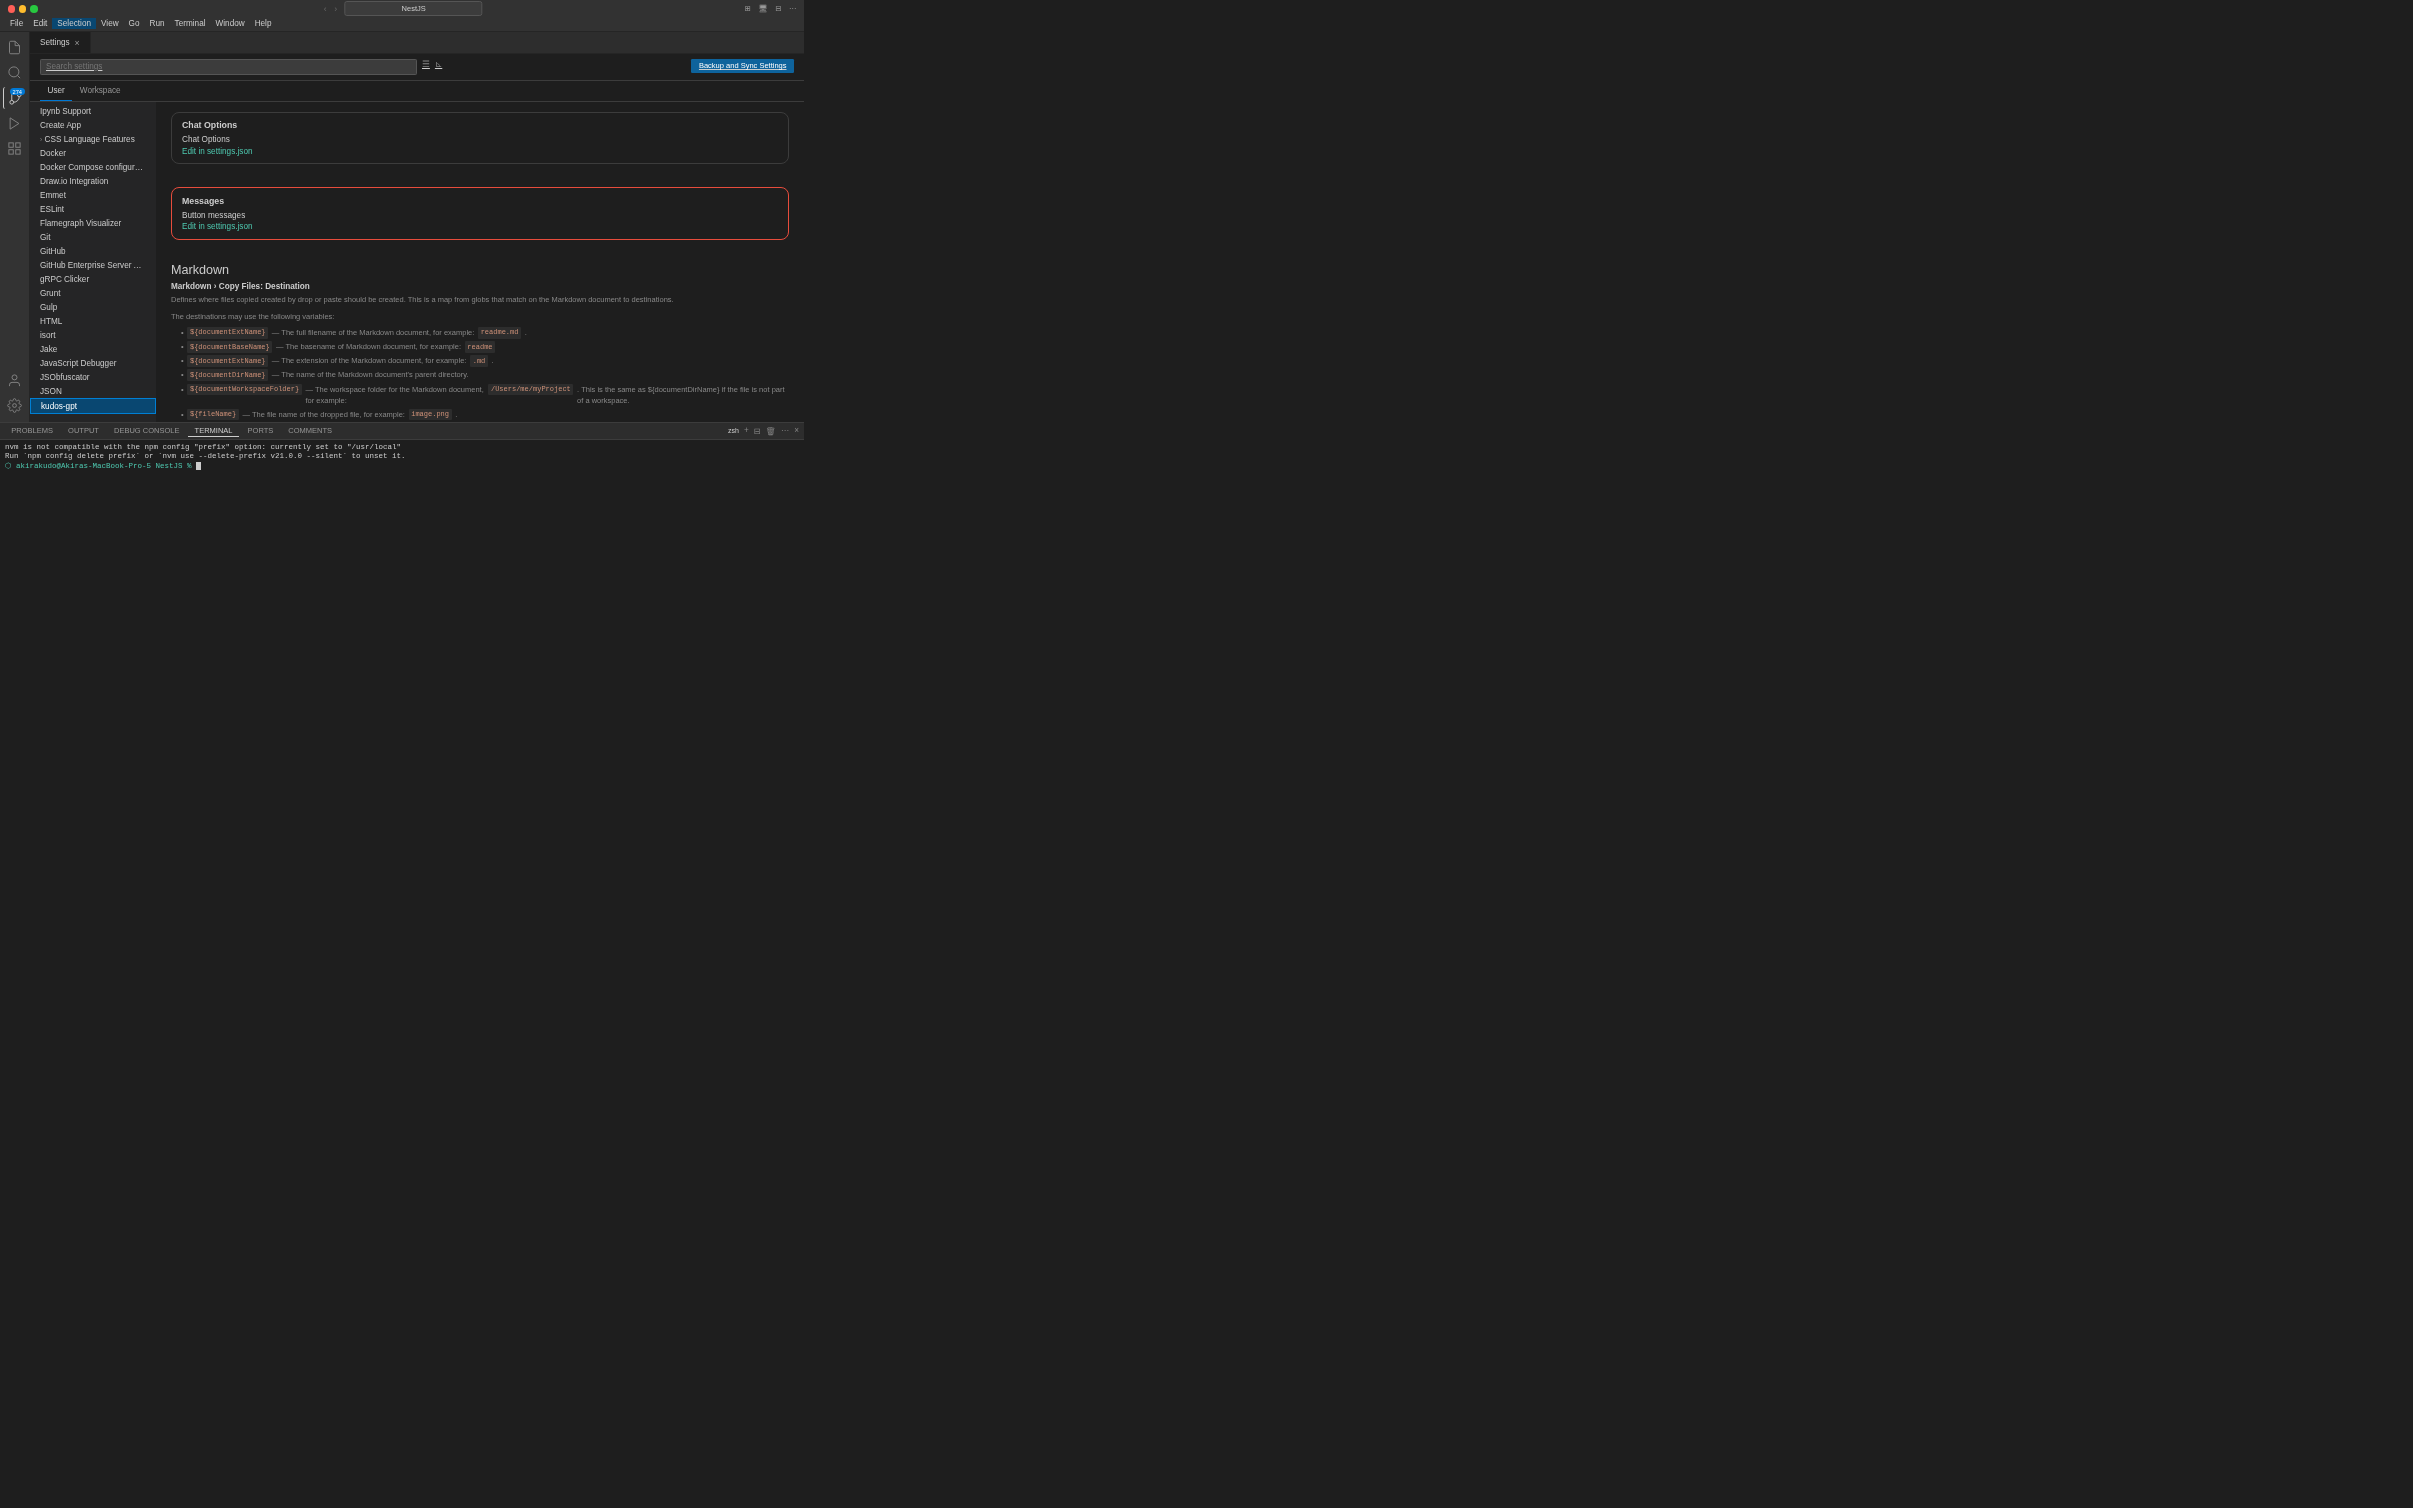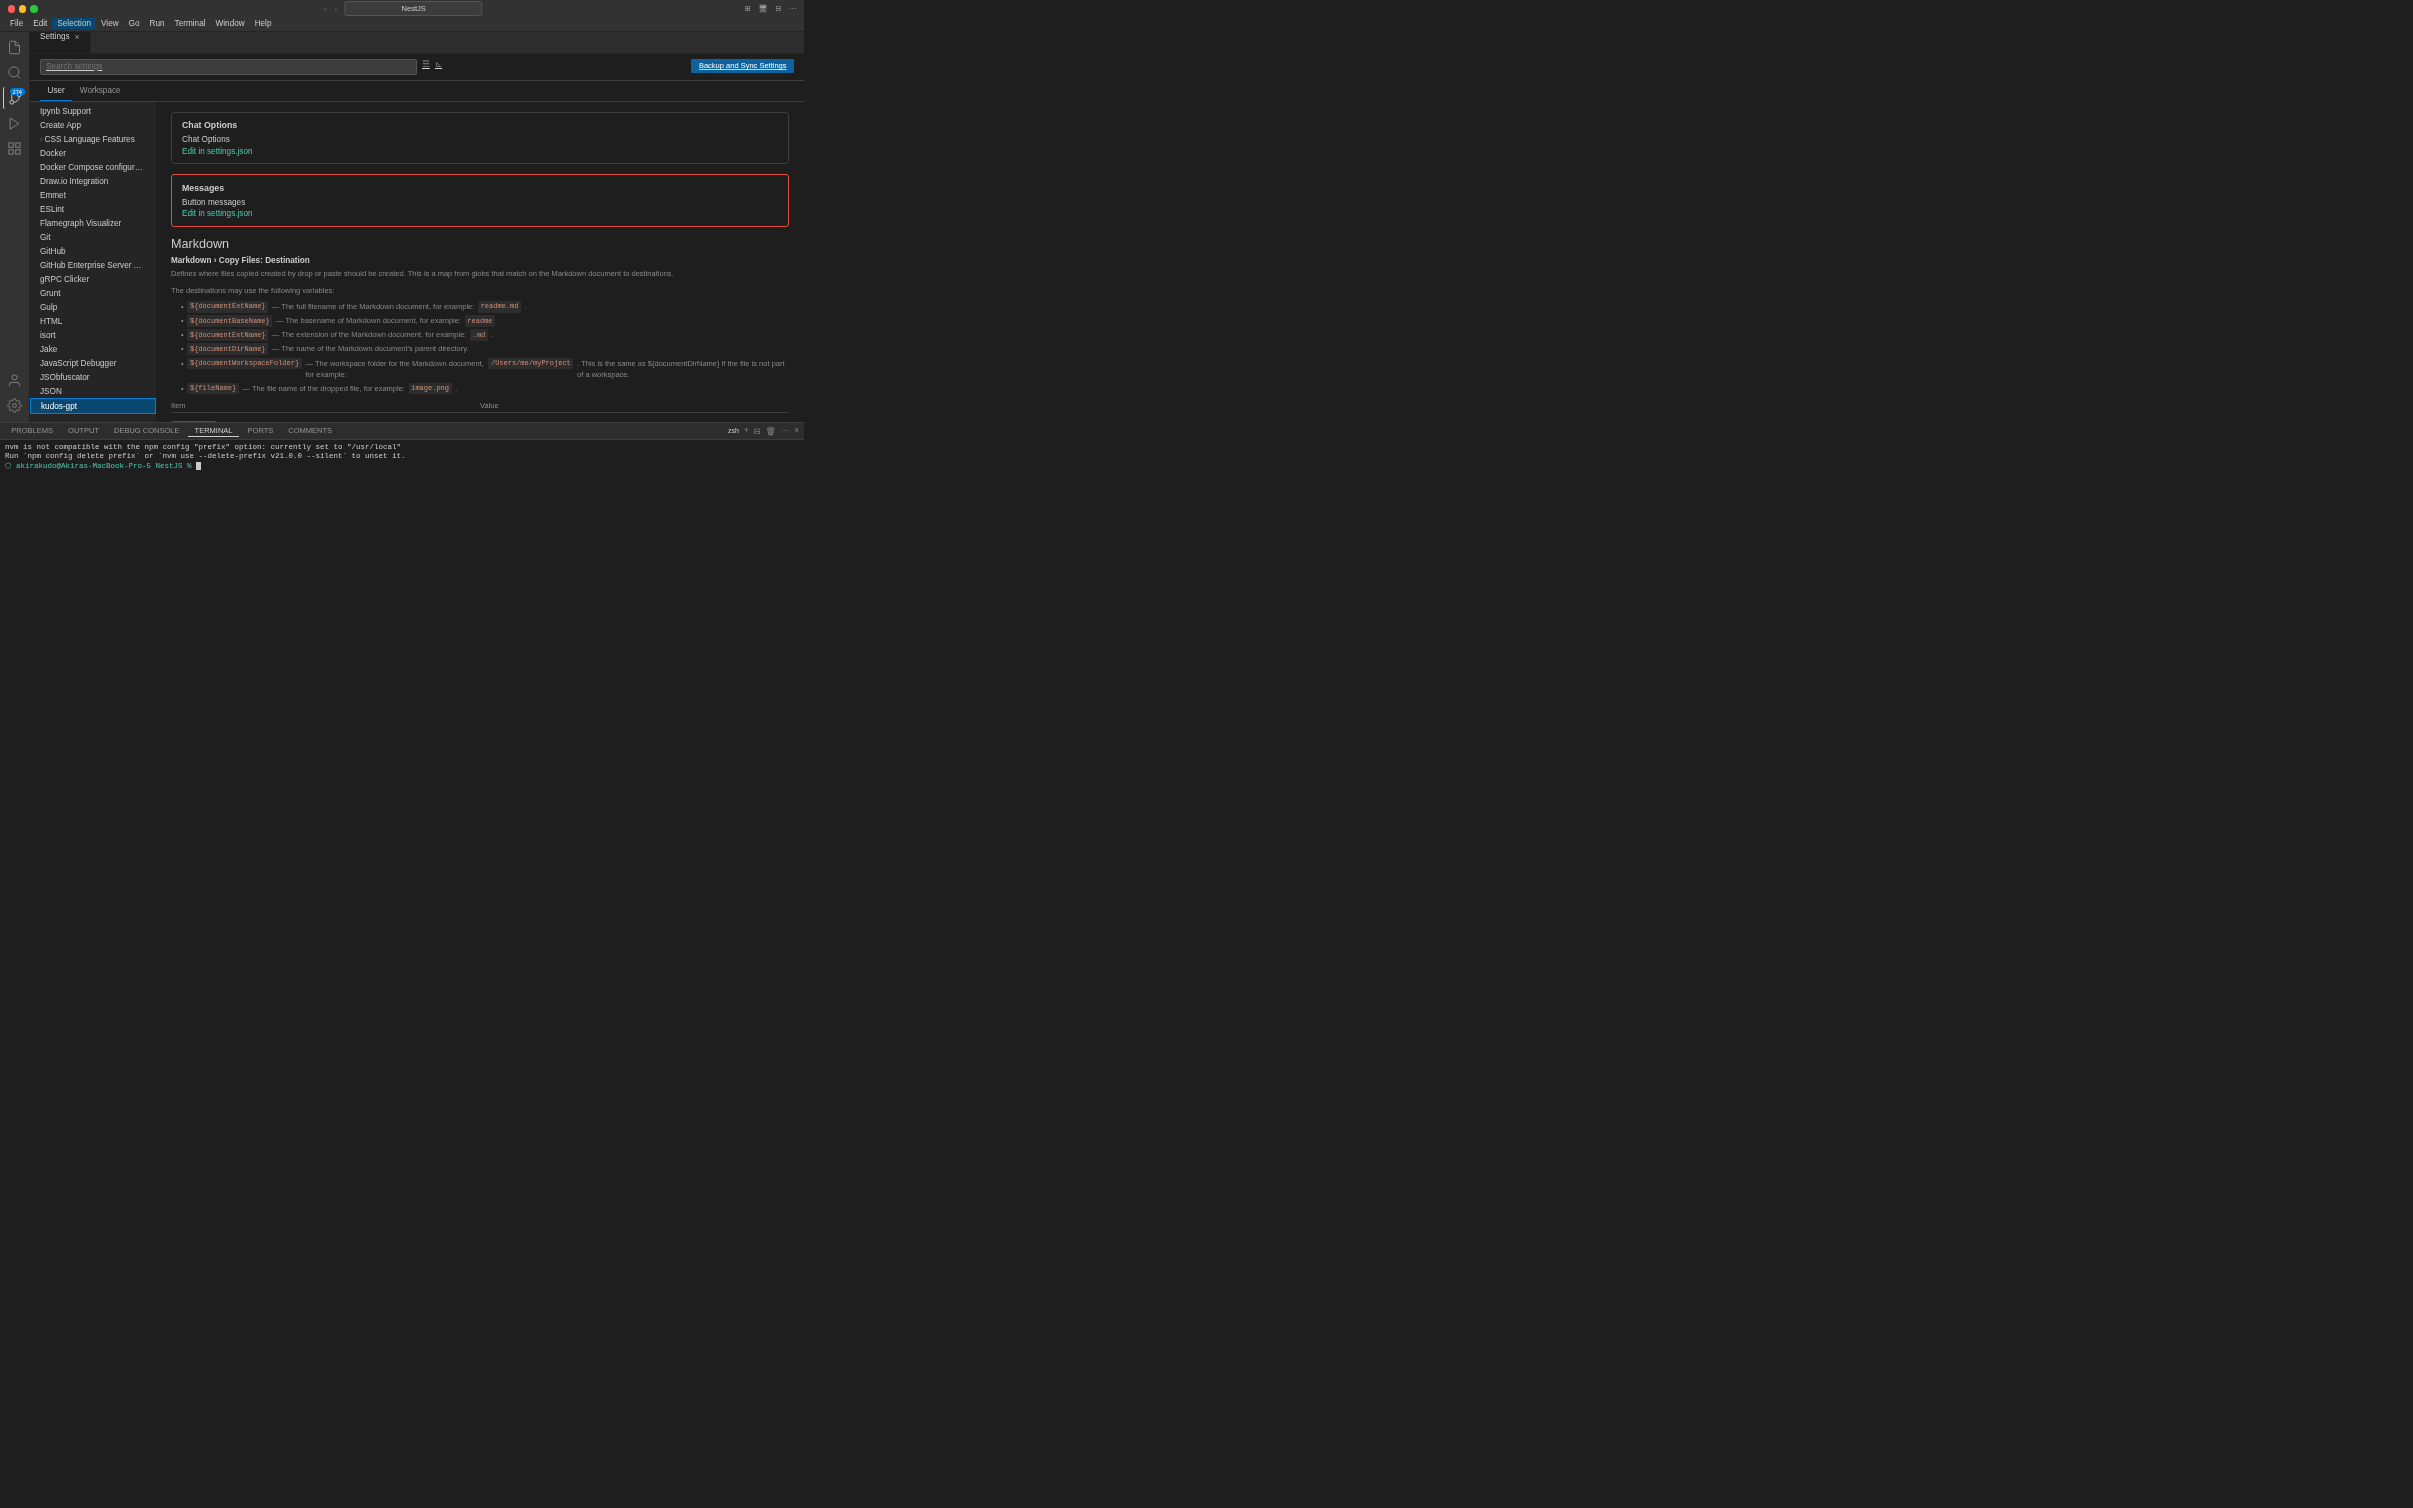--- a/index.html
+++ b/index.html
@@ -149,21 +149,21 @@
       height: 22px;
       background: #2d2d2d;
       display: flex;
       align-items: center;
       border-bottom: 0.6px solid #252525;
     }
     .tab {
       height: 22px;
       padding: 0 10px;
       display: flex;
-      align-items: flex-start;
+      align-items: center;
       gap: 5px;
       background: #2d2d2d;
       color: #969696;
       cursor: pointer;
       border-right: 0.6px solid #252525;
       font-size: 8.2px;
     }
     .tab.active {
       background: #1e1e1e;
       color: #ccc;
@@ -286,22 +286,22 @@
       flex: 1;
       overflow-y: auto;
       padding: 10px 15px;
       background: #1e1e1e;
     }
     .settings-content::-webkit-scrollbar { width: 5px; }
     .settings-content::-webkit-scrollbar-thumb { background: #424242; }
 
     .section-box {
       border: 0.6px solid #3c3c3c;
-      border-radius: 3px;
-      margin-bottom: 10px;
+      border-radius: 8px;
+      margin-bottom: 23px;
       padding: 7.5px 10px;
     }
     .section-box.active-highlight {
       border: 0.6px solid #e74c3c;
     }
 
     .section-title {
       font-size: 8.8px;
       font-weight: 600;
       color: #ccc;

